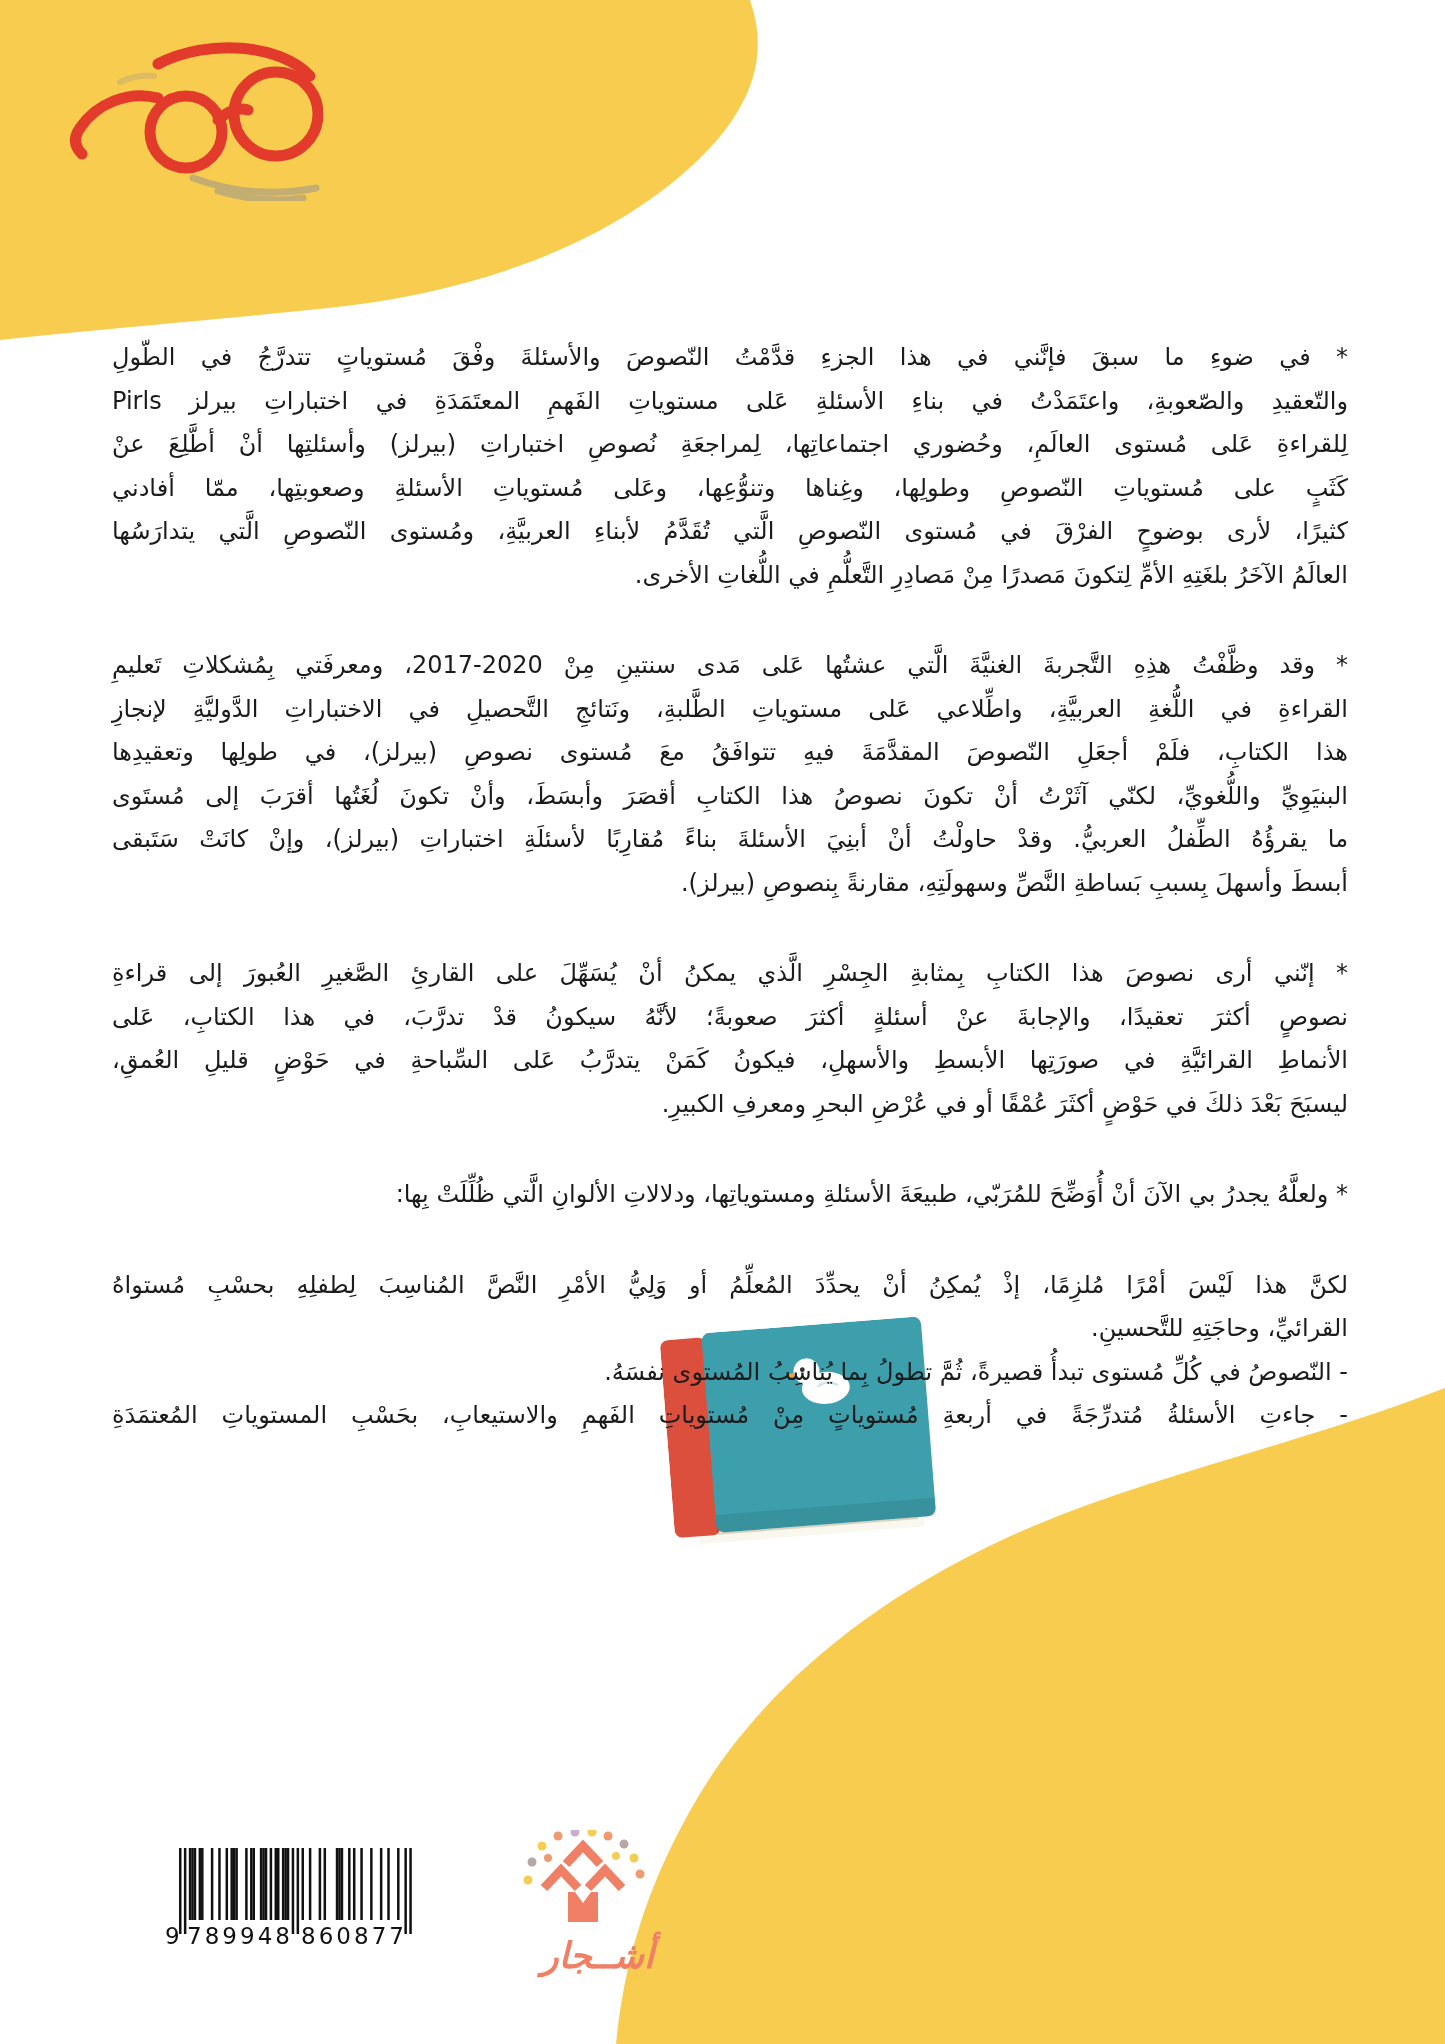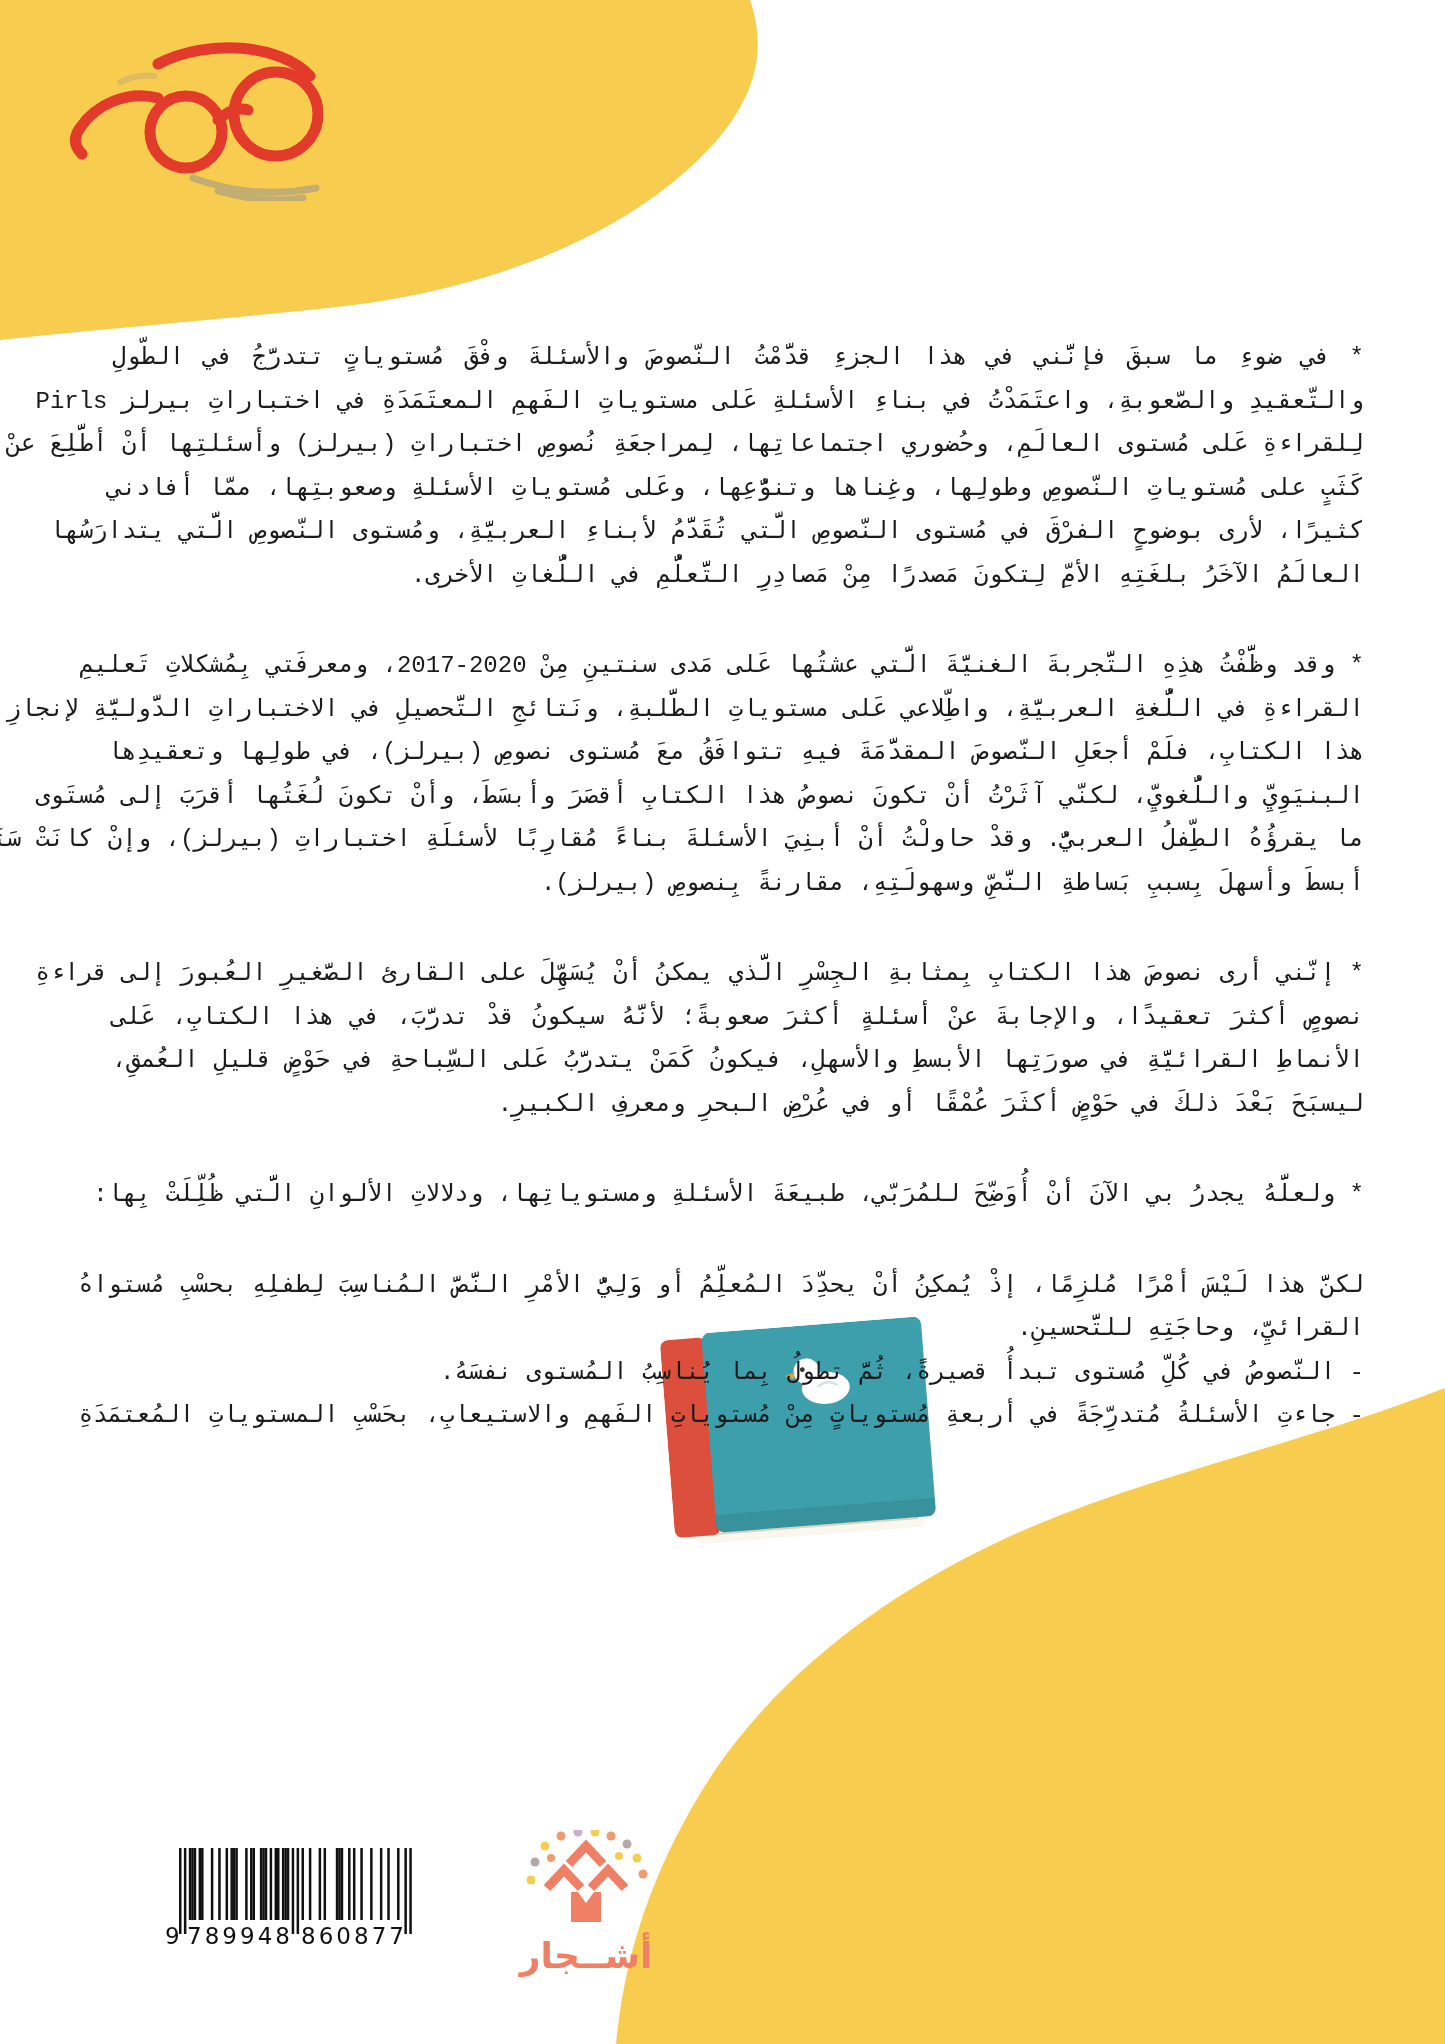--- a/index.html
+++ b/index.html
@@ -3,27 +3,27 @@
 <meta charset="utf-8">
 <style>
   html,body{margin:0;padding:0;}
   body{font-family:"DejaVu Sans",sans-serif;background:#e8e8e8;}
   .page{position:relative;width:1445px;height:2044px;background:#ffffff;overflow:hidden;margin:0 auto;}
   .bg-layer{position:absolute;inset:0;z-index:1;}
   .glasses{position:absolute;left:58px;top:26px;z-index:2;}
   .body-text{position:absolute;left:112px;top:336px;width:1252px;z-index:3;
              direction:rtl;color:#1b1b1b;font-size:24px;line-height:43.5px;
              font-family:"DejaVu Sans",sans-serif;}
-  .para{margin:0 0 47px 0;font-family:Liberation Mono, monospace;}
+  .para{margin:0 16px 47px 0;}
   .line{text-align:justify;text-align-last:justify;white-space:nowrap;}
   .line.last{text-align-last:right;white-space:nowrap;}
   .book{position:absolute;left:668px;top:1326px;z-index:2;transform:rotate(-4.5deg);}
   .barcode{position:absolute;left:165px;top:1848px;z-index:3;}
   .barcode svg rect{fill:#111111;}
-  .publisher{position:absolute;left:518px;top:1830px;width:136px;z-index:3;text-align:center;}
+  .publisher{position:absolute;left:518px;top:1830px;width:136px;z-index:3;font-style:italic;}
   .publisher-word{font-weight:bold;font-size:36px;line-height:1.1;direction:rtl;margin-top:2px;}
 </style>
 </head>
 <body>
 
 <div class="page">
 
   <svg class="bg-layer" width="1445" height="2044" viewBox="0 0 1445 2044" aria-hidden="true">
     <path fill="#F8CD4F" d="M0,0 L750,0 C772,62 748,122 672,183 C585,253 462,294 328,308 C212,320 92,330 0,340 Z"></path>
     <path fill="#F8CD4F" d="M1445,1388 C1290,1448 1135,1478 1002,1540 C858,1607 757,1698 698,1797 C652,1875 625,1952 616,2044 L1445,2044 Z"></path>

